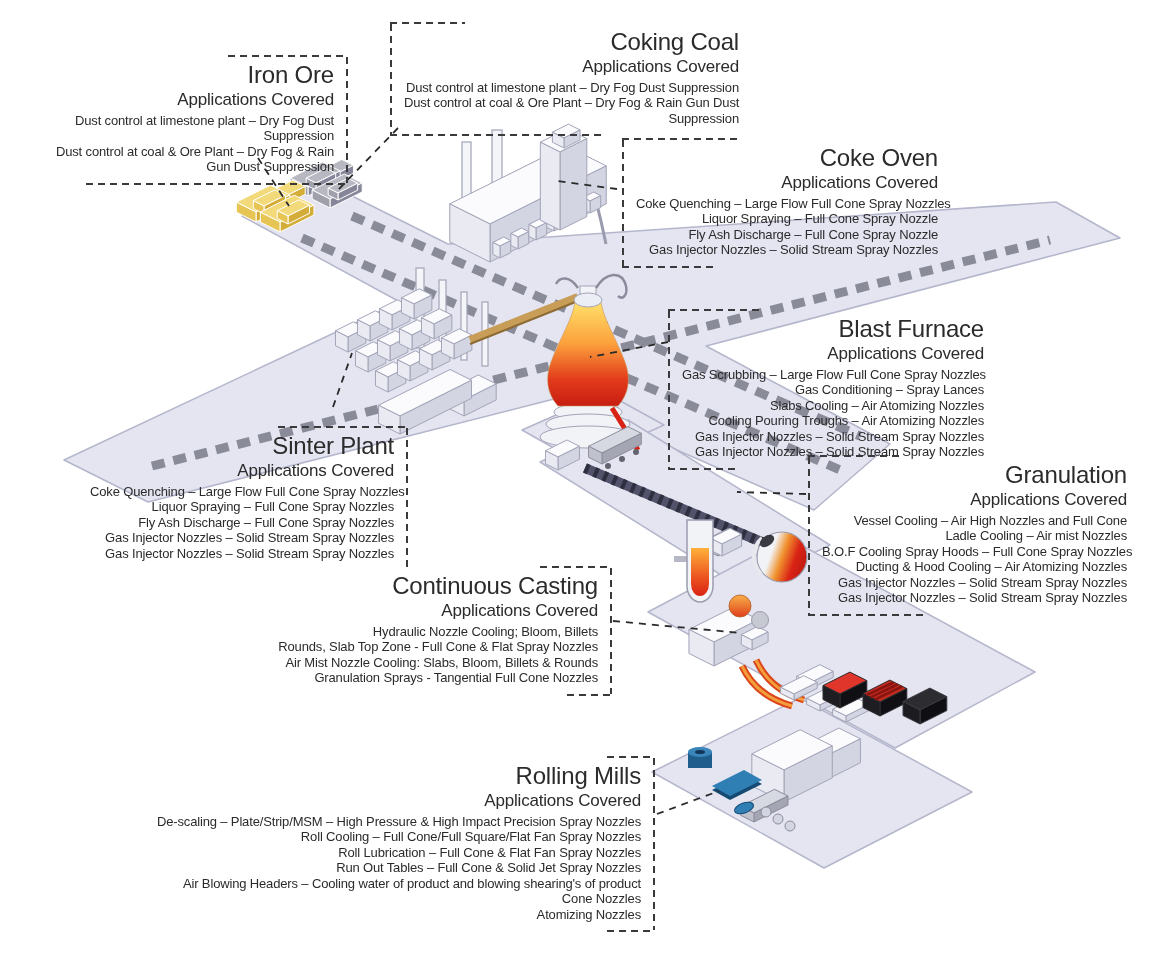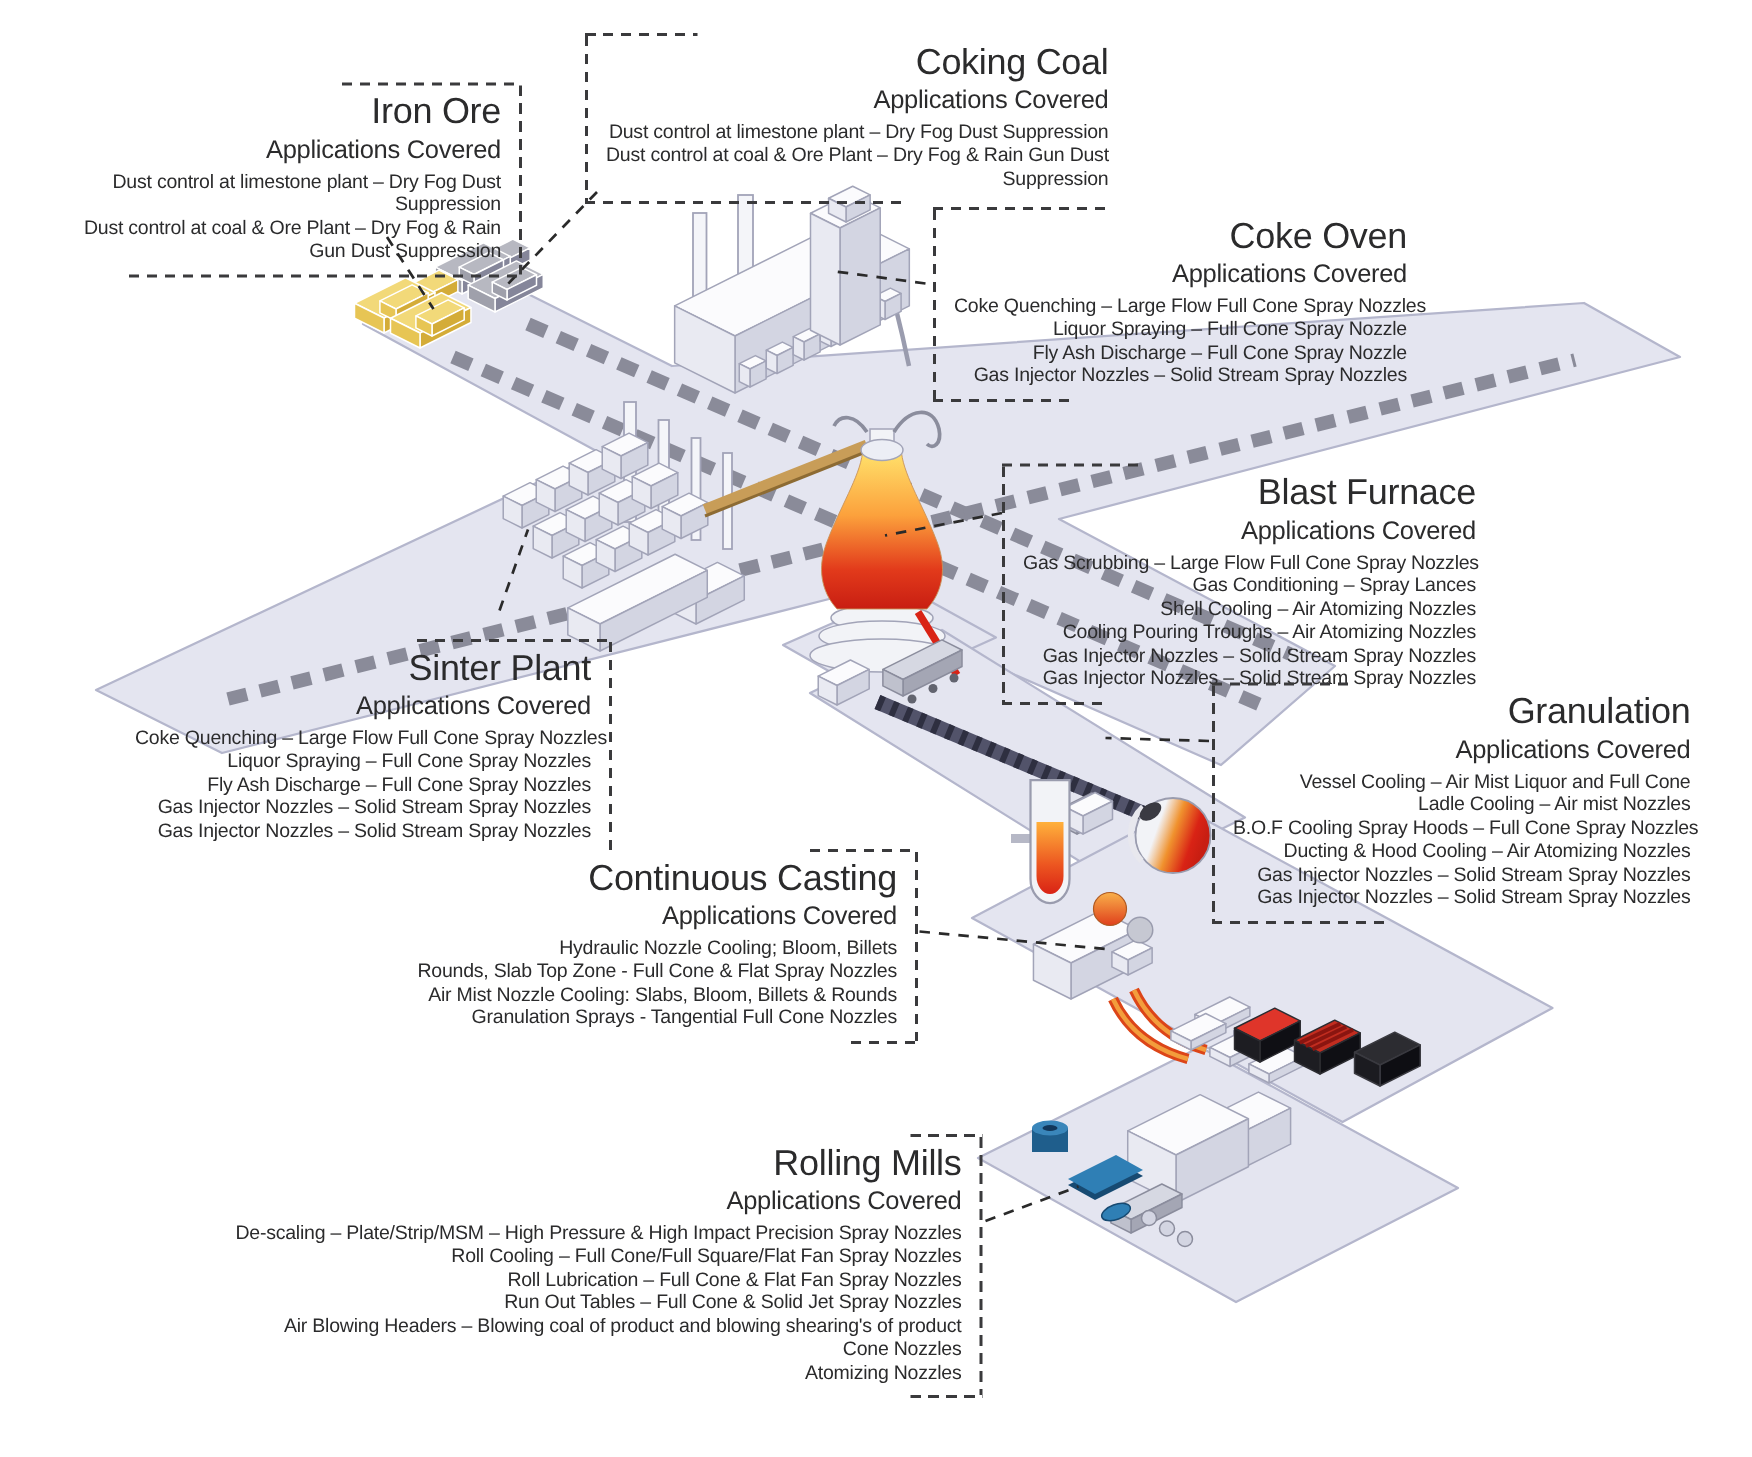--- a/index.html
+++ b/index.html
@@ -347,21 +347,21 @@
 
 <div class="anno alignL" style="left:668px;top:287px;width:322px;margin-top:24px;">
   <i class="dv l"></i>
   <i class="dh" style="top:-2px;left:0;width:95px"></i>
   <i class="dh" style="bottom:-2px;left:0;width:70px"></i>
   <div class="t">Blast Furnace</div>
   <div class="s">Applications Covered</div>
   <div class="apps">
         <div class="item">Gas Scrubbing – Large Flow Full Cone Spray Nozzles</div>
         <div class="item">Gas Conditioning – Spray Lances</div>
-        <div class="item">Shell Cooling – Air Atomizing Nozzles</div>
+        <div class="item">Slabs Cooling – Air Atomizing Nozzles</div>
         <div class="item">Cooling Pouring Troughs – Air Atomizing Nozzles</div>
         <div class="item">Gas Injector Nozzles – Solid Stream Spray Nozzles</div>
         <div class="item">Gas Injector Nozzles – Solid Stream Spray Nozzles</div>
       </div>
 </div>
 
 <div class="anno alignR" style="left:86px;top:407px;width:322px;">
   <i class="dv r"></i>
   <i class="dh" style="top:-2px;right:0;width:130px"></i>
   <div class="t">Sinter Plant</div>
@@ -375,21 +375,21 @@
       </div>
 </div>
 
 <div class="anno alignL" style="left:808px;top:457px;width:325px;">
   <i class="dv l"></i>
   <i class="dh" style="top:-2px;left:0;width:95px"></i>
   <i class="dh" style="bottom:-2px;left:0;width:120px"></i>
   <div class="t">Granulation</div>
   <div class="s">Applications Covered</div>
   <div class="apps">
-        <div class="item">Vessel Cooling – Air Mist Liquor and Full Cone</div>
+        <div class="item">Vessel Cooling – Air High Nozzles and Full Cone</div>
         <div class="item">Ladle Cooling – Air mist Nozzles</div>
         <div class="item">B.O.F Cooling Spray Hoods – Full Cone Spray Nozzles</div>
         <div class="item">Ducting &amp; Hood Cooling – Air Atomizing Nozzles</div>
         <div class="item">Gas Injector Nozzles – Solid Stream Spray Nozzles</div>
         <div class="item">Gas Injector Nozzles – Solid Stream Spray Nozzles</div>
       </div>
 </div>
 
 <div class="anno alignR" style="left:267px;top:547px;width:345px;">
   <i class="dv r"></i>
@@ -409,19 +409,19 @@
   <i class="dv r"></i>
   <i class="dh" style="top:-2px;right:0;width:48px"></i>
   <i class="dh" style="bottom:-2px;right:0;width:48px"></i>
   <div class="t">Rolling Mills</div>
   <div class="s">Applications Covered</div>
   <div class="apps">
         <div class="item">De-scaling – Plate/Strip/MSM – High Pressure &amp; High Impact Precision Spray Nozzles</div>
         <div class="item">Roll Cooling – Full Cone/Full Square/Flat Fan Spray Nozzles</div>
         <div class="item">Roll Lubrication – Full Cone &amp; Flat Fan Spray Nozzles</div>
         <div class="item">Run Out Tables – Full Cone &amp; Solid Jet Spray Nozzles</div>
-        <div class="item">Air Blowing Headers – Blowing coal of product and blowing shearing's of product</div>
+        <div class="item">Air Blowing Headers – Cooling water of product and blowing shearing's of product</div>
         <div class="item">Cone Nozzles</div>
         <div class="item">Atomizing Nozzles</div>
       </div>
 </div>
 
 </div>
 
 </body></html>

